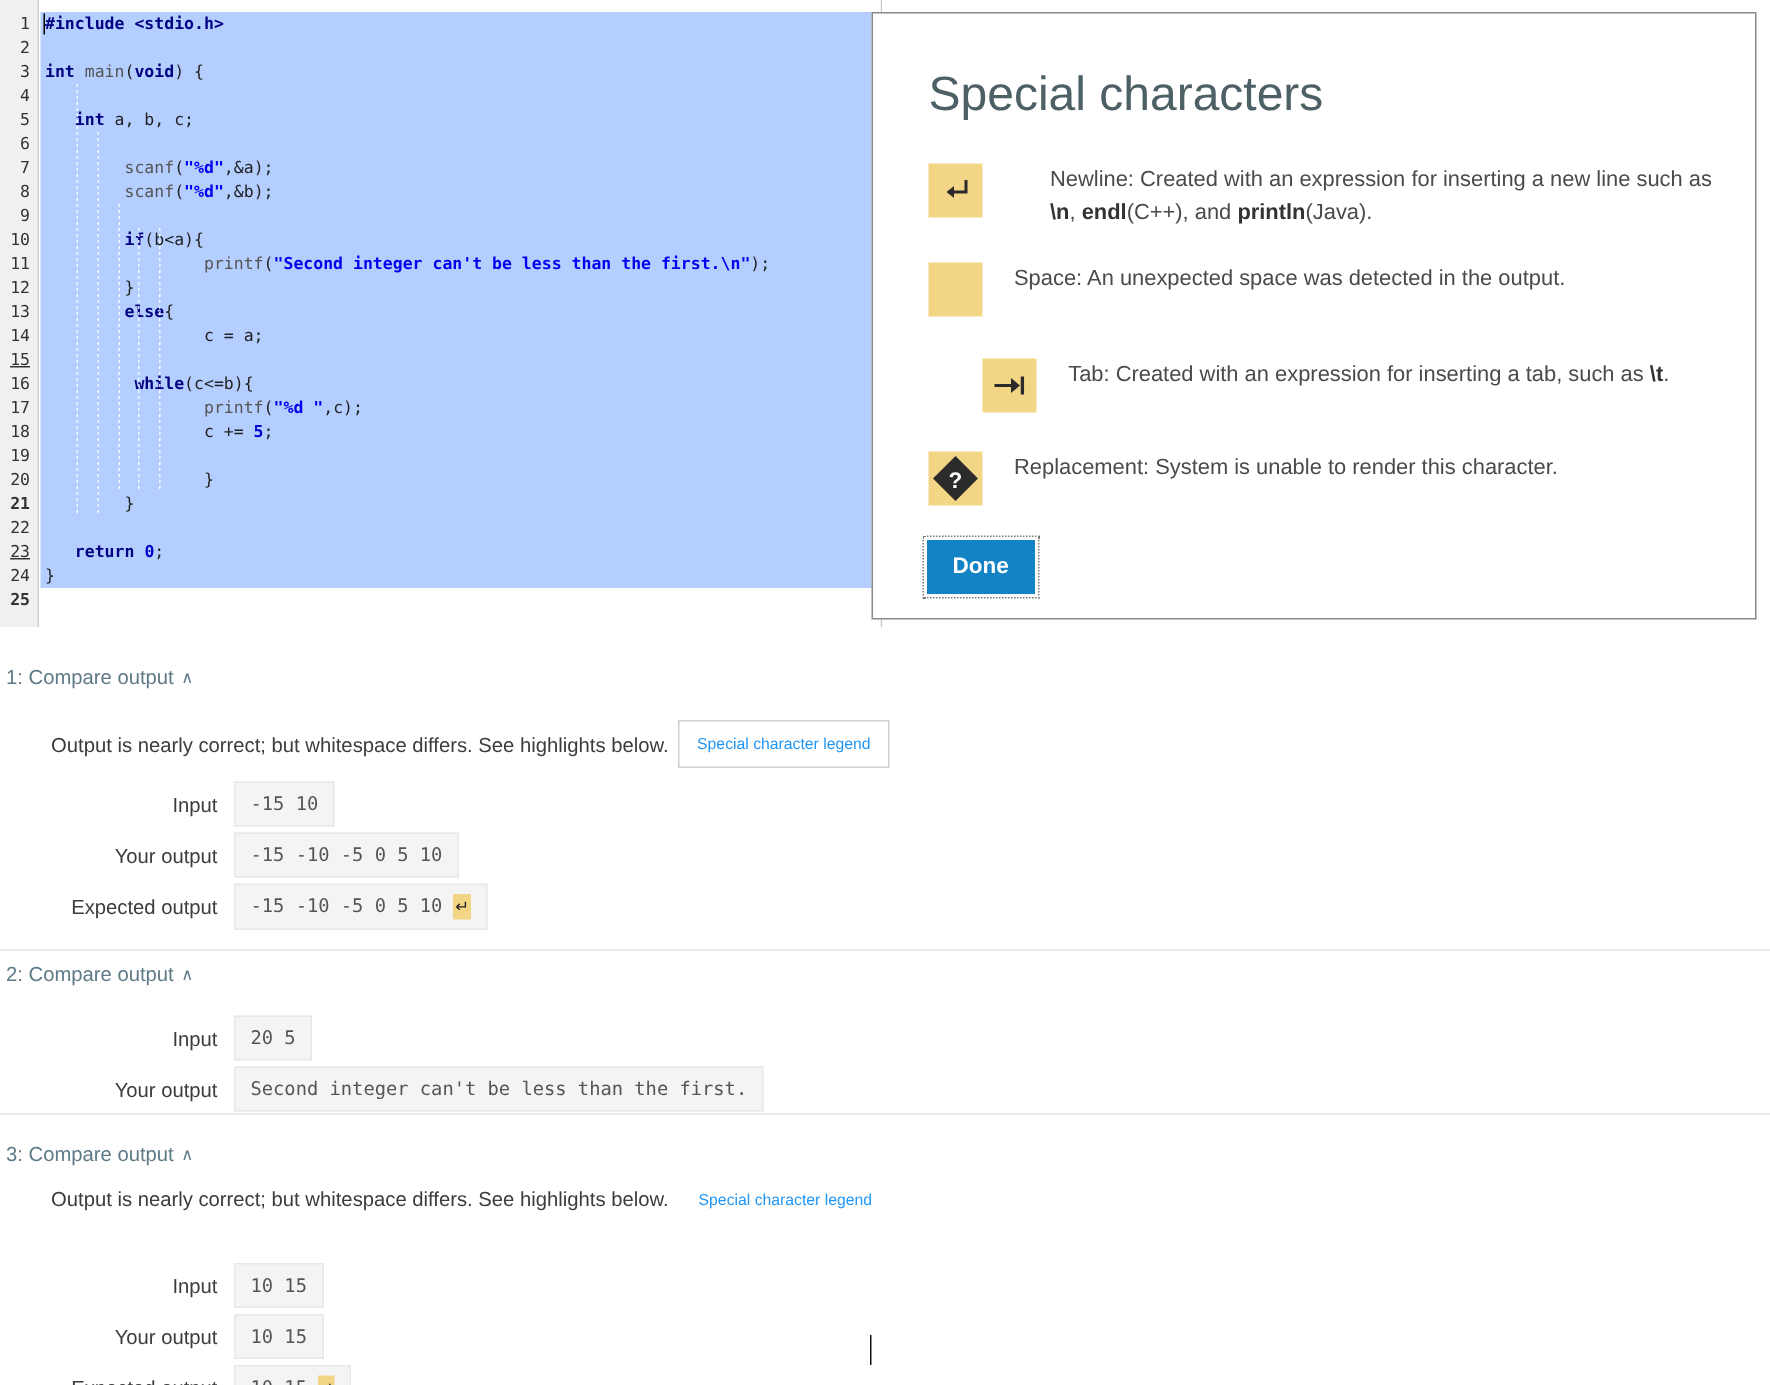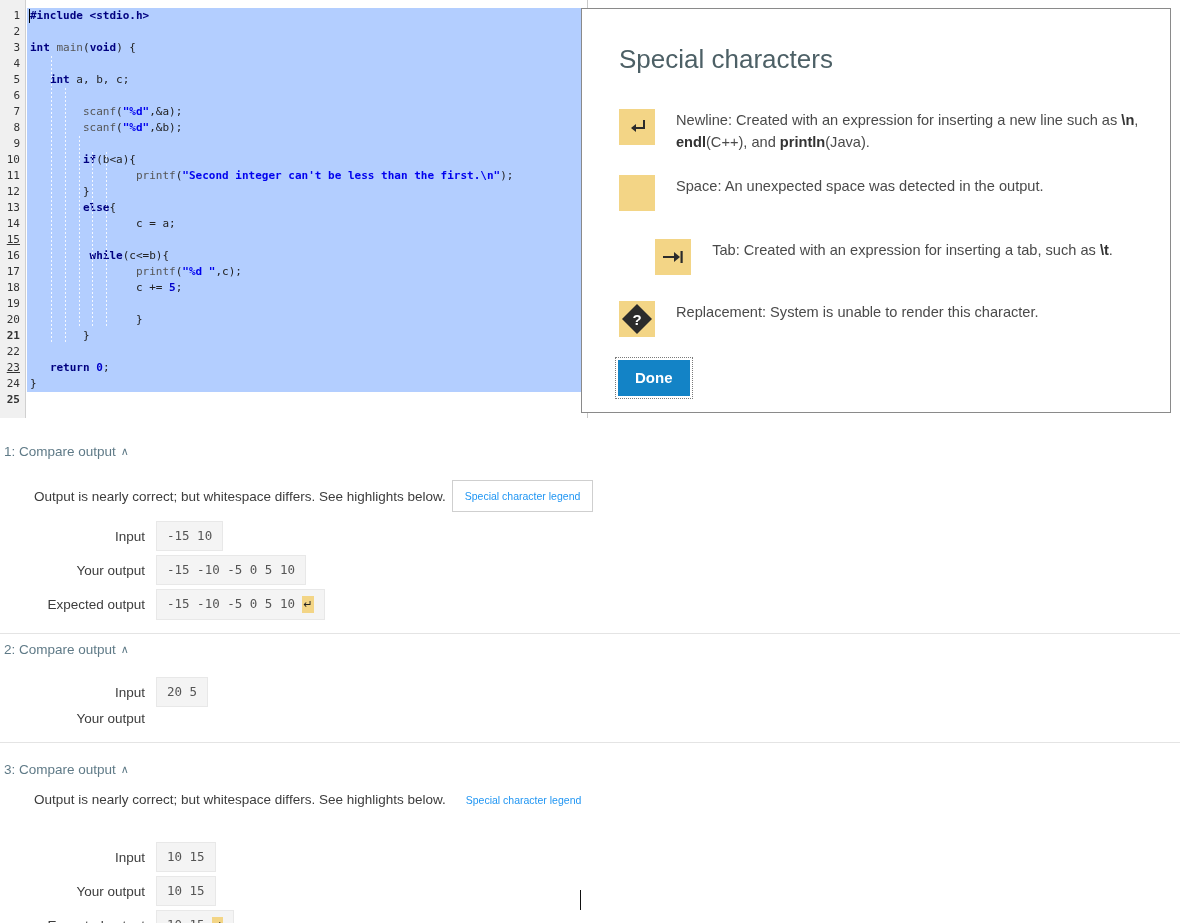--- a/index.html
+++ b/index.html
@@ -81,21 +81,21 @@
   #dialog {
     position: absolute;
     left: 581px; top: 8px;
     width: 590px; height: 405px;
     background: #ffffff;
     border: 1px solid #8a8a8a;
   }
   #dialog-title {
     position: absolute;
     left: 37px; top: 35px;
-    font-size: 26px;
+    font-size: 32px;
     color: #4d6066;
     font-weight: 400;
     letter-spacing: 0px;
   }
   .sc-row {
     position: absolute;
     left: 37px;
     width: 530px;
     display: flex;
     align-items: flex-start;
@@ -293,21 +293,21 @@
       <div class="guide" style="left: 37.65px; top: 88px; height: 256px; background: repeating-linear-gradient(rgb(255, 255, 255) 0px, rgb(255, 255, 255) 2px, transparent 2px, transparent 4px);"></div>
       <div class="guide" style="left: 51.51px; top: 136px; height: 192px; background: repeating-linear-gradient(rgb(255, 255, 255) 0px, rgb(255, 255, 255) 2px, transparent 2px, transparent 4px);"></div>
       <div class="guide" style="left: 65.37px; top: 152px; height: 176px; background: repeating-linear-gradient(rgb(255, 255, 255) 0px, rgb(255, 255, 255) 2px, transparent 2px, transparent 4px);"></div>
       <div class="guide" style="left: 79.23px; top: 152px; height: 176px; background: repeating-linear-gradient(rgb(255, 255, 255) 0px, rgb(255, 255, 255) 2px, transparent 2px, transparent 4px);"></div>
     </div>
 </div>
 
 <div id="dialog">
   <div id="dialog-title">Special characters</div>
   <div id="sc-rows">
-      <div class="sc-row" style="top: 100px;">
+      <div class="sc-row" style="top: 100px; gap: 24px;">
         <div class="sc-icon">
           <svg width="22" height="22" viewBox="0 0 22 22">
             <path d="M18 4 L18 12 L6 12" stroke="#2b2b2b" stroke-width="2" fill="none"></path>
             <path d="M10 8 L5 12 L10 16 Z" fill="#2b2b2b"></path>
           </svg>
         </div>
         <div class="sc-text"><span>Newline: Created with an expression for inserting a new line such as </span><b>\n</b><span>, </span><b>endl</b><span>(C++), and </span><b>println</b><span>(Java).</span></div>
       </div>
       <div class="sc-row" style="top: 166px;">
         <div class="sc-icon"></div>
@@ -355,20 +355,21 @@
       <div class="io-box"><span>-15 -10 -5 0 5 10 </span><span class="nlmark">↵</span></div>
     </div>
     <div class="sec-divider" style="top: 213px;"></div>
     <div class="sec-header" style="position: absolute; left: 2px; top: 222px;"><span>2: Compare output</span><span class="chev">∧</span></div>
     <div class="io-row" style="left: 10px; top: 257px;">
       <div class="io-label">Input</div>
       <div class="io-box"><span>20 5</span></div>
     </div>
     <div class="io-row" style="left: 10px; top: 291px;">
       <div class="io-label">Your output</div>
+      <div class="io-box"><span>Second integer can't be less than the first.</span></div>
     </div>
     <div class="sec-divider" style="top: 322px;"></div>
     <div class="sec-header" style="position: absolute; left: 2px; top: 342px;"><span>3: Compare output</span><span class="chev">∧</span></div>
     <div class="notice-row" style="left: 34px; top: 372px;">
       <span class="notice-text">Output is nearly correct; but whitespace differs. See highlights below.</span>
       <a class="legend-link">Special character legend</a>
     </div>
     <div class="io-row" style="left: 10px; top: 422px;">
       <div class="io-label">Input</div>
       <div class="io-box"><span>10 15</span></div>

